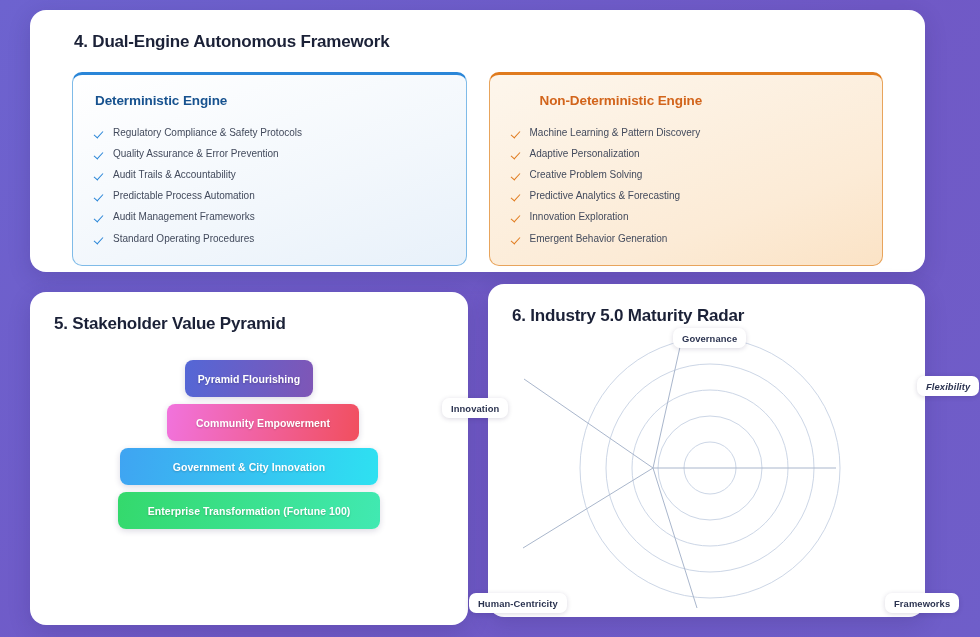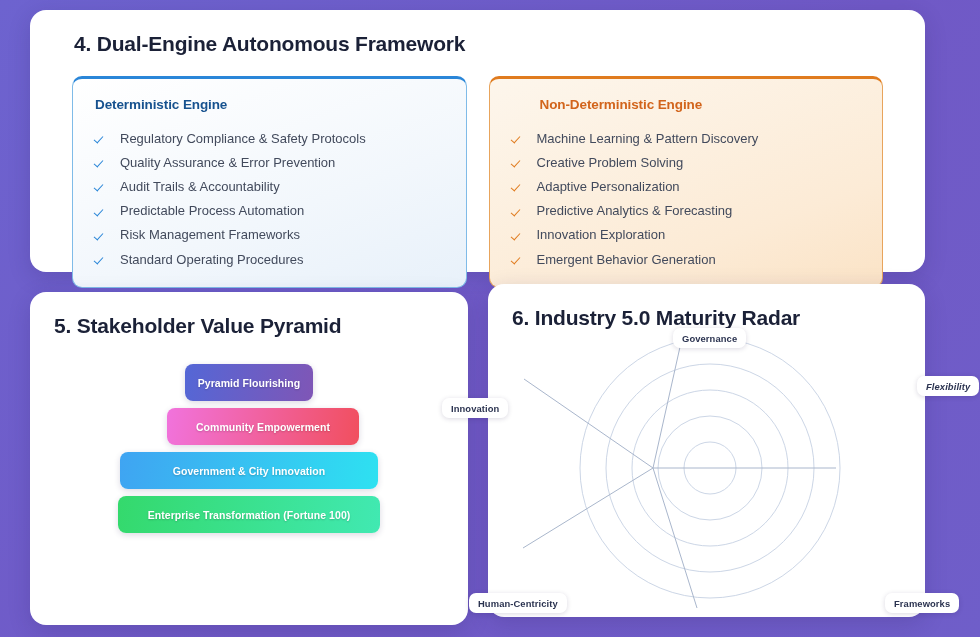--- a/index.html
+++ b/index.html
@@ -20,21 +20,21 @@
 
   
   .card {
     position: absolute;
     background: #ffffff;
     border-radius: 16px;
     box-shadow: 0 6px 22px rgba(40, 25, 90, 0.18);
   }
 
   .card-title {
-    font-size: 21px;
+    font-size: 17px;
     font-weight: bold;
     color: #1b2137;
     letter-spacing: -0.2px;
   }
 
   
   #card-dual-engine {
     left: 30px;
     top: 10px;
     width: 895px;
@@ -76,23 +76,22 @@
     margin-bottom: 14px;
     letter-spacing: -0.1px;
   }
   .deterministic .engine-heading { color: #17528f; }
   .nondeterministic .engine-heading { color: #d2641b; margin-left: 28px; }
 
   .engine-list { list-style: none; }
 
   .engine-list li {
     display: flex;
-    align-items: center;
-    gap: 15px;
-    font-size: 13px;
+    gap: 8px;
+    font-size: 10px;
     color: #424a5c;
     line-height: 1;
     padding: 5.6px 0;
   }
 
   .check {
     flex: 0 0 auto;
     width: 10px;
     height: 10px;
     display: inline-block;
@@ -213,43 +212,43 @@
         <li>
             <span class="check"></span>
             <span>Audit Trails &amp; Accountability</span>
           </li>
         <li>
             <span class="check"></span>
             <span>Predictable Process Automation</span>
           </li>
         <li>
             <span class="check"></span>
-            <span>Risk Management Frameworks</span>
+            <span>Audit Management Frameworks</span>
           </li>
         <li>
             <span class="check"></span>
             <span>Standard Operating Procedures</span>
           </li>
       </ul>
     </div>
 
     <div class="engine-panel nondeterministic">
       <div class="engine-heading">Non-Deterministic Engine</div>
       <ul class="engine-list">
         <li>
             <span class="check"></span>
             <span>Machine Learning &amp; Pattern Discovery</span>
           </li>
         <li>
             <span class="check"></span>
+            <span>Adaptive Personalization</span>
+          </li>
+        <li>
+            <span class="check"></span>
             <span>Creative Problem Solving</span>
-          </li>
-        <li>
-            <span class="check"></span>
-            <span>Adaptive Personalization</span>
           </li>
         <li>
             <span class="check"></span>
             <span>Predictive Analytics &amp; Forecasting</span>
           </li>
         <li>
             <span class="check"></span>
             <span>Innovation Exploration</span>
           </li>
         <li>

